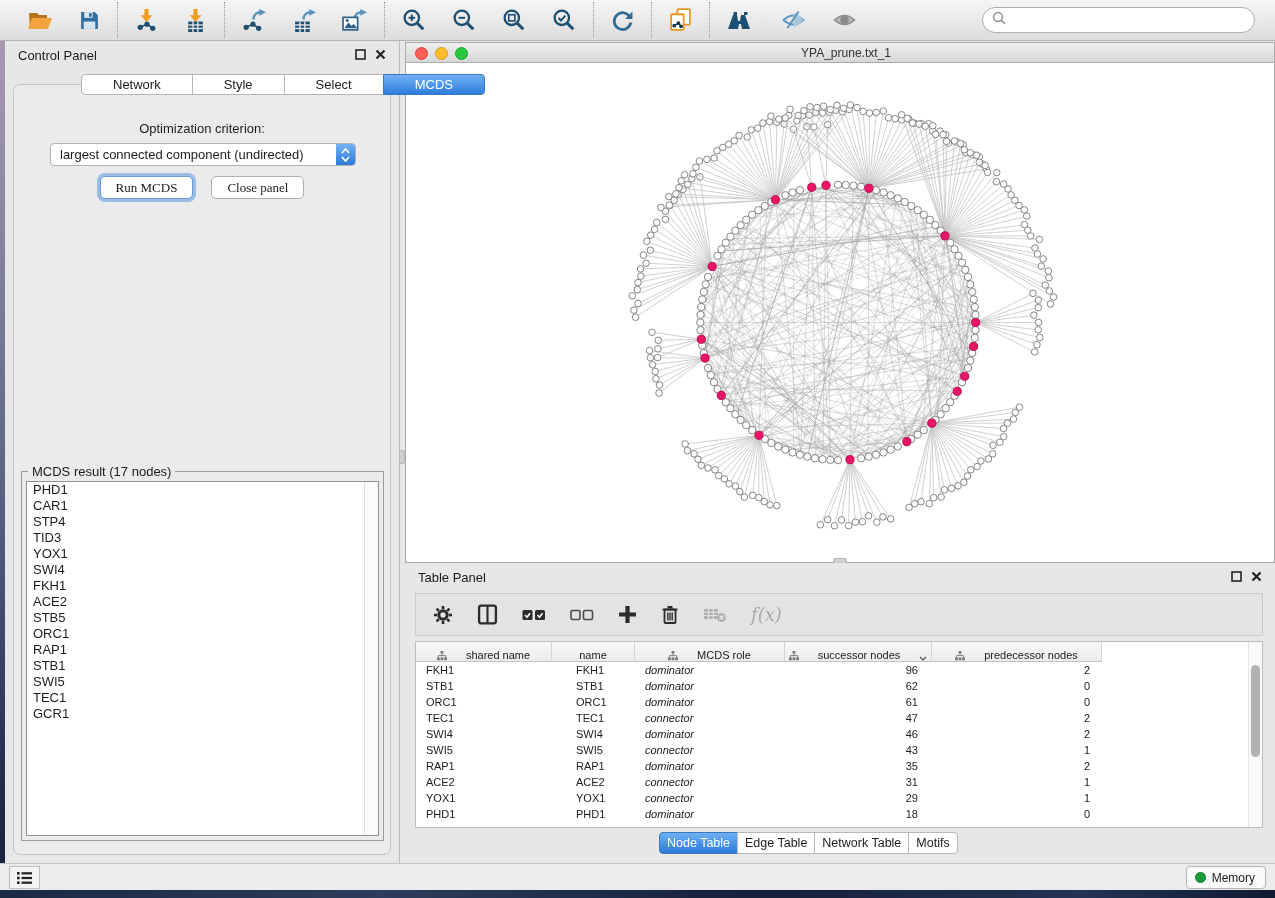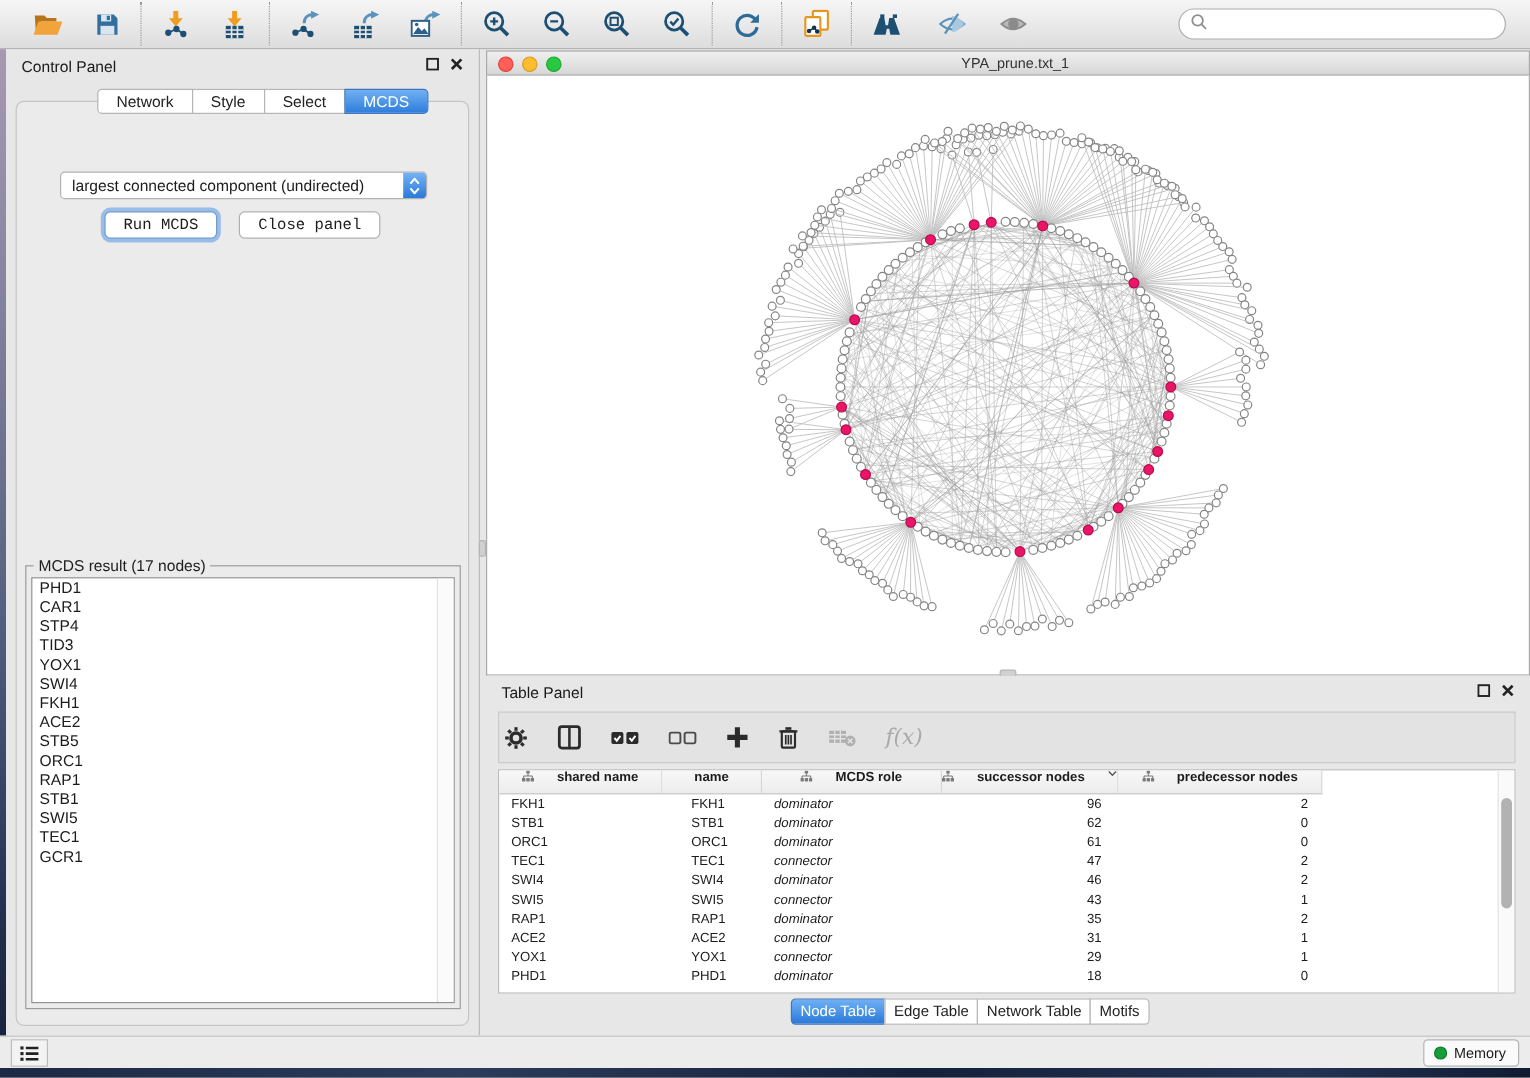--- a/index.html
+++ b/index.html
@@ -26,38 +26,38 @@
     display:flex; align-items:center; padding:0 9px; gap:5px; }
   .searchbox input { border:none; outline:none; flex:1; font-size:13px; background:transparent;
     font-family:"Liberation Sans",sans-serif; }
   
   .control-panel { position:absolute; left:5px; top:41px; width:395px; height:822px;
     background:#e7e7e7; border-right:1px solid #bcbcbc; }
   .panel-titlebar { height:28px; display:flex; align-items:center; padding:0 13px; }
   .panel-title { font-size:13px; color:#1a1a1a; }
   .panel-title-icons { margin-left:auto; display:flex; gap:9px; align-items:center; }
   .cp-tabs { position:absolute; left:77px; top:33px; display:flex; z-index:2; }
-  .cp-tab { height:21px; padding:0 15px; background:#fff; border:1px solid #b5b5b5;
+  .cp-tab { height:21px; padding:0 31px; background:#fff; border:1px solid #b5b5b5;
     font-size:13px; display:flex; align-items:center; margin-left:-1px; color:#222; }
   .cp-tab:first-child { border-radius:4px 0 0 4px; }
   .cp-tab:last-child  { border-radius:0 4px 4px 0; }
   .cp-tab.active { background:linear-gradient(#71b1f3,#2d7ddb); border-color:#3c76bd; color:#fff; }
   .cp-inner { position:absolute; left:8px; top:43px; width:378px; height:771px;
     background:#ebebeb; border:1px solid #c5c5c5; border-radius:7px; }
   .opt-label { position:absolute; left:0; width:100%; top:36px; text-align:center; font-size:13px; }
   .opt-select { position:absolute; left:36px; top:58px; width:306px; height:23px;
     background:#fff; border:1px solid #b2b2b2; border-radius:4px;
     display:flex; align-items:center; font-size:13px; }
   .opt-select .val { flex:1; padding-left:9px; white-space:nowrap; }
   .opt-stepper { width:19px; height:21px; border-radius:0 3px 3px 0;
     background:linear-gradient(#74b2f4,#2a7ad9); display:flex; flex-direction:column;
     align-items:center; justify-content:center; gap:2px; }
   .cp-buttons { position:absolute; left:0; top:91px; width:100%; display:flex; justify-content:center; gap:18px; }
   .mac-btn { height:23px; padding:0 15px; background:#fff; border:1px solid #b0b0b0;
-    border-radius:5px; font-size:13px; font-family:Liberation Mono, monospace; color:#1c1c1c; }
+    border-radius:5px; font-size:13px; font-family:Liberation Serif, serif; color:#1c1c1c; }
   .mac-btn.focused { box-shadow:0 0 0 3px rgba(110,165,230,.65); border-color:#6f9bd1; }
   .mcds-result { position:absolute; left:7px; top:386px; width:363px; height:370px;
     border:1px solid #9c9c9c; }
   .mcds-legend { position:absolute; left:6px; top:-8px; background:#ebebeb; padding:0 4px; font-size:13px; }
   .mcds-list { position:absolute; left:4px; top:9px; width:353px; height:355px;
     background:#fff; border:1px solid #919191; overflow:hidden; }
   .mcds-item { font-size:13px; line-height:16px; padding-left:6px; }
   .mcds-scroll { position:absolute; right:0; top:0; width:14px; height:100%;
     background:#fbfbfb; border-left:1px solid #e2e2e2; }
   
@@ -69,27 +69,27 @@
   .nw-title { margin:0 auto; font-size:12px; color:#333; }
   .nw-canvas { width:870px; height:500px; background:#fff; border:1px solid #ababab; border-top:none; }
   .nw-canvas svg { display:block; width:100%; height:100%; }
   .splitter-h { position:absolute; left:833px; top:558px; width:14px; height:6px;
     background:#d0d0d0; border:1px solid #b5b5b5; border-radius:2px; }
   .splitter-v { position:absolute; left:399px; top:450px; width:6px; height:14px;
     background:#d0d0d0; border:1px solid #b5b5b5; border-radius:2px; }
   
   .table-panel { position:absolute; left:405px; top:563px; width:870px; height:300px; background:#e7e7e7; }
   .tp-toolbar { position:absolute; left:10px; top:30px; width:848px; height:43px;
-    background:#e3e3e3; border:1px solid #cbcbcb; display:flex; align-items:center; gap:24px; padding:0 4px; }
+    background:#e3e3e3; border:1px solid #cbcbcb; display:flex; align-items:center; gap:24px; padding:0 17px; }
   .tp-table { position:absolute; left:10px; top:78px; width:848px; height:187px; background:#fff;
     border:1px solid #bdbdbd; overflow:hidden; }
   .thead { display:flex; height:20px; }
-  .th { display:flex; align-items:flex-start; justify-content:center; gap:19px;
+  .th { display:flex; align-items:flex-end; justify-content:center; gap:19px;
     background:linear-gradient(#f8f8f8,#ececec); border-right:1px solid #d6d6d6;
-    border-bottom:1px solid #c2c2c2; font-size:11px; color:#1c1c1c;font-weight:bold; }
+    border-bottom:1px solid #c2c2c2; font-size:11px; color:#1c1c1c; }
   .trow { display:flex; height:16px; }
   .td { font-size:11px; line-height:16px; white-space:nowrap; }
   .c0 { width:136px; } .c1 { width:83px; } .c2 { width:150px; } .c3 { width:147px; } .c4 { width:170px; }
   .td.c0 { padding-left:10px; } .td.c1 { padding-left:24px; } .td.c2 { padding-left:10px;font-style:italic; }
   .td.c3 { text-align:right; padding-right:14px; } .td.c4 { text-align:right; padding-right:12px; }
   .vscroll { position:absolute; right:0; top:0; width:14px; height:100%;
     background:#fafafa; border-left:1px solid #e4e4e4; }
   .vthumb { position:absolute; left:2px; top:23px; width:9px; height:92px; background:#b2b2b2; border-radius:5px; }
   .tp-tabs { position:absolute; left:255px; top:269px; display:flex; }
   .tp-tab { height:22px; padding:0 7px; background:#fff; border:1px solid #b8b8b8;
@@ -296,20 +296,21 @@
             </svg></span>
       </span>
     </div>
     <div class="cp-tabs">
         <div class="cp-tab">Network</div>
         <div class="cp-tab">Style</div>
         <div class="cp-tab">Select</div>
         <div class="cp-tab active">MCDS</div>
       </div>
     <div class="cp-inner">
+      <div class="opt-label">Optimization criterion:</div>
       <div class="opt-select">
         <span class="val">largest connected component (undirected)</span>
         <span class="opt-stepper">
           <svg width="9" height="6" viewBox="0 0 9 6">
               <path d="M1 5l3.5-4L8 5" fill="none" stroke="#fff" stroke-width="1.7"></path>
             </svg>
           <svg width="9" height="6" viewBox="0 0 9 6">
               <path d="M1 1l3.5 4L8 1" fill="none" stroke="#fff" stroke-width="1.7"></path>
             </svg>
         </span>

